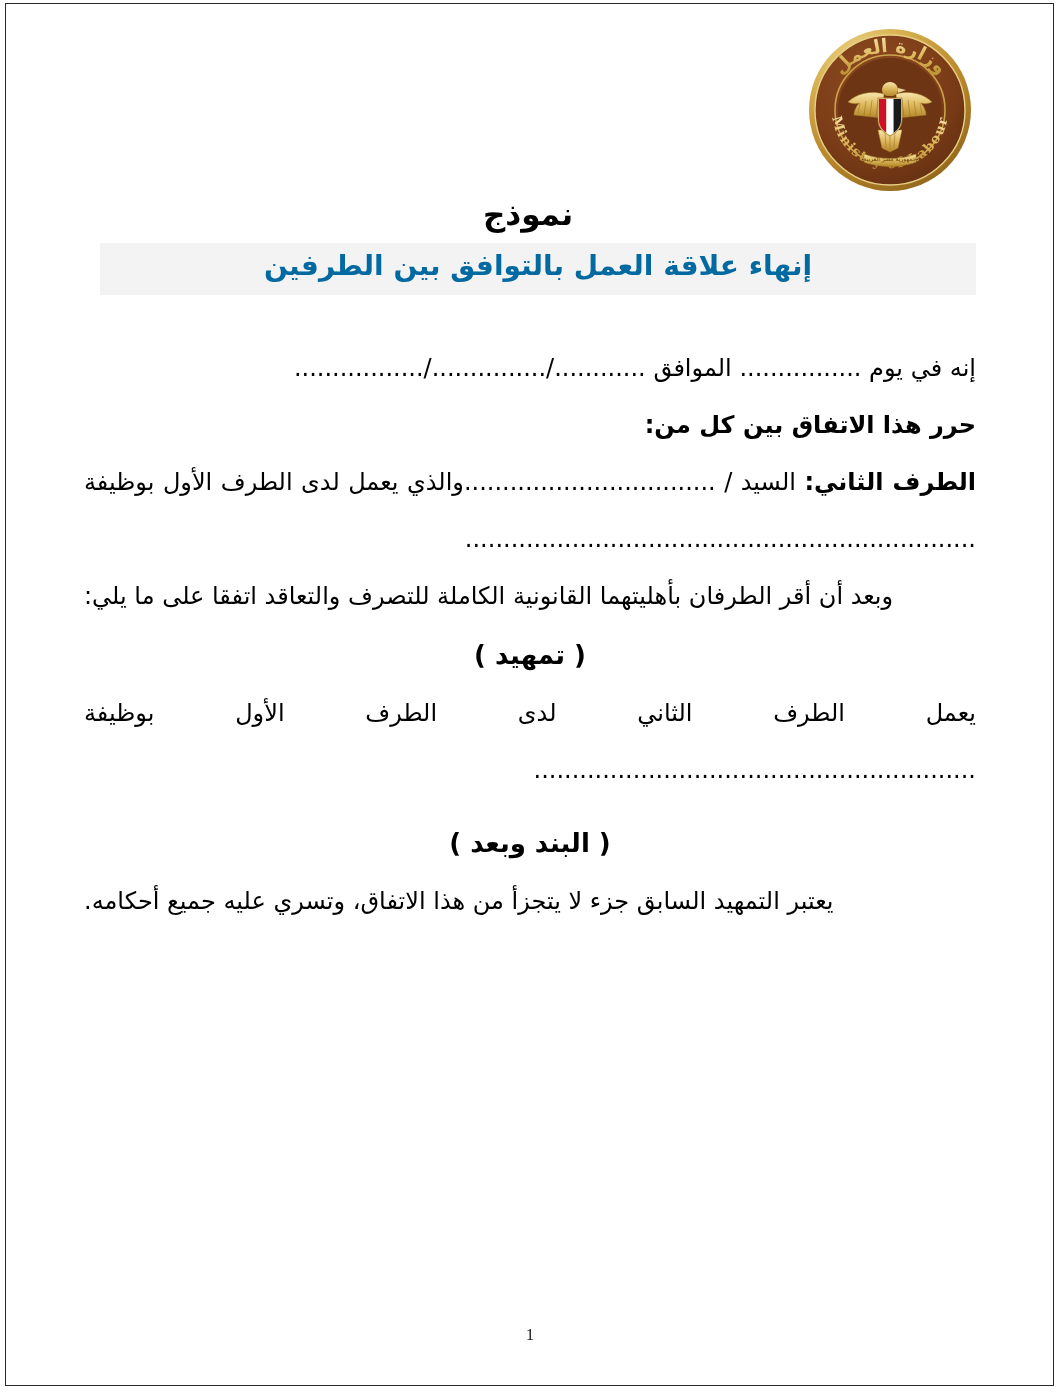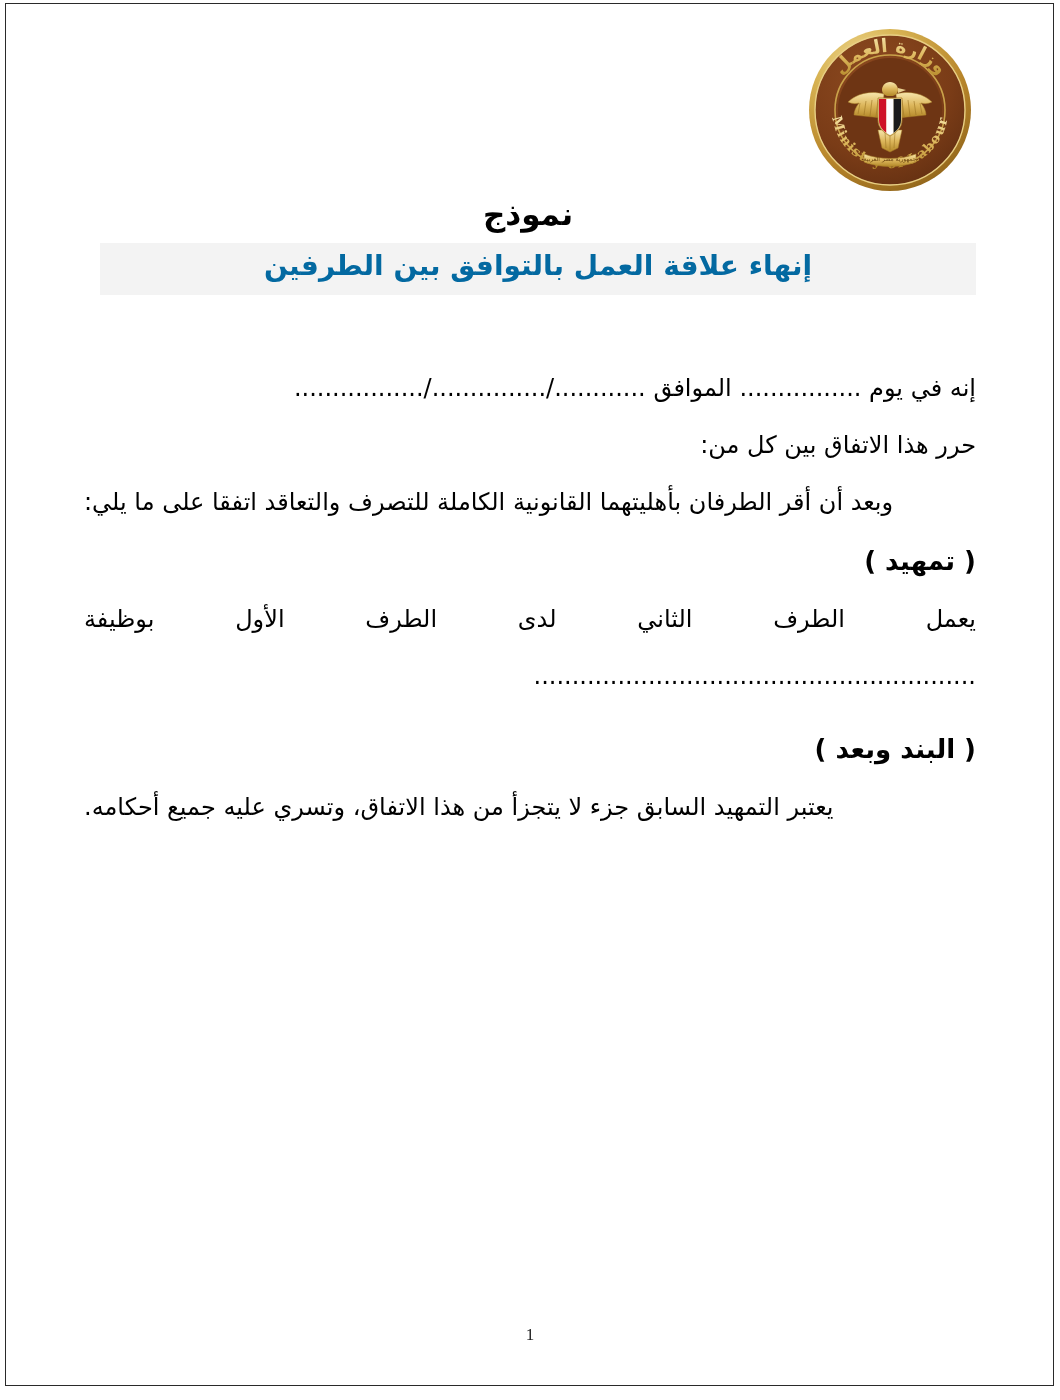--- a/index.html
+++ b/index.html
@@ -71,38 +71,38 @@
     text-align: center;
     font-size: 28px;
     font-weight: bold;
     color: #0369a1;
     letter-spacing: -1px;
   }
 
   
   .body-area {
     position: absolute;
-    top: 360px;
+    top: 340px;
     left: 84px;
     width: 892px;
   }
 
   .para {
     font-size: 24px;
     line-height: 57px;
     color: #000;
     text-align: justify;
     margin: 0 0 0 0;
     direction: rtl;
   }
 
-  .lbl-bold { font-weight: normal; }
+  .lbl-bold { font-weight: bold; }
 
   .center-head {
-    text-align: right;
+    text-align: center;
     font-size: 26px;
     font-weight: bold;
     color: #000;
     line-height: 60px;
   }
 
   .fill {
     letter-spacing: 1.5px;
   }
 
@@ -215,20 +215,21 @@
 
   <div class="body-area">
 
     <p class="para fill">إنه في يوم ................ الموافق ............/.............../.................</p>
 
     <p class="para">
       <span class="lbl-bold">حرر هذا الاتفاق بين كل من:</span>
     </p>
 
 
+    <p class="para"><span class="lbl-bold">الطرف الثاني:</span><span> السيد / .................................والذي يعمل لدى الطرف الأول بوظيفة ...................................................................</span></p>
 
     <p class="para" style="text-align:left;">وبعد أن أقر الطرفان بأهليتهما القانونية الكاملة للتصرف والتعاقد اتفقا على ما يلي:</p>
 
     <div class="center-head">( تمهيد )</div>
 
     <p class="para">يعمل الطرف الثاني لدى الطرف الأول بوظيفة ..........................................................</p>
 
 
 
     <div class="center-head" style="margin-top:14px;">( البند وبعد )</div>

